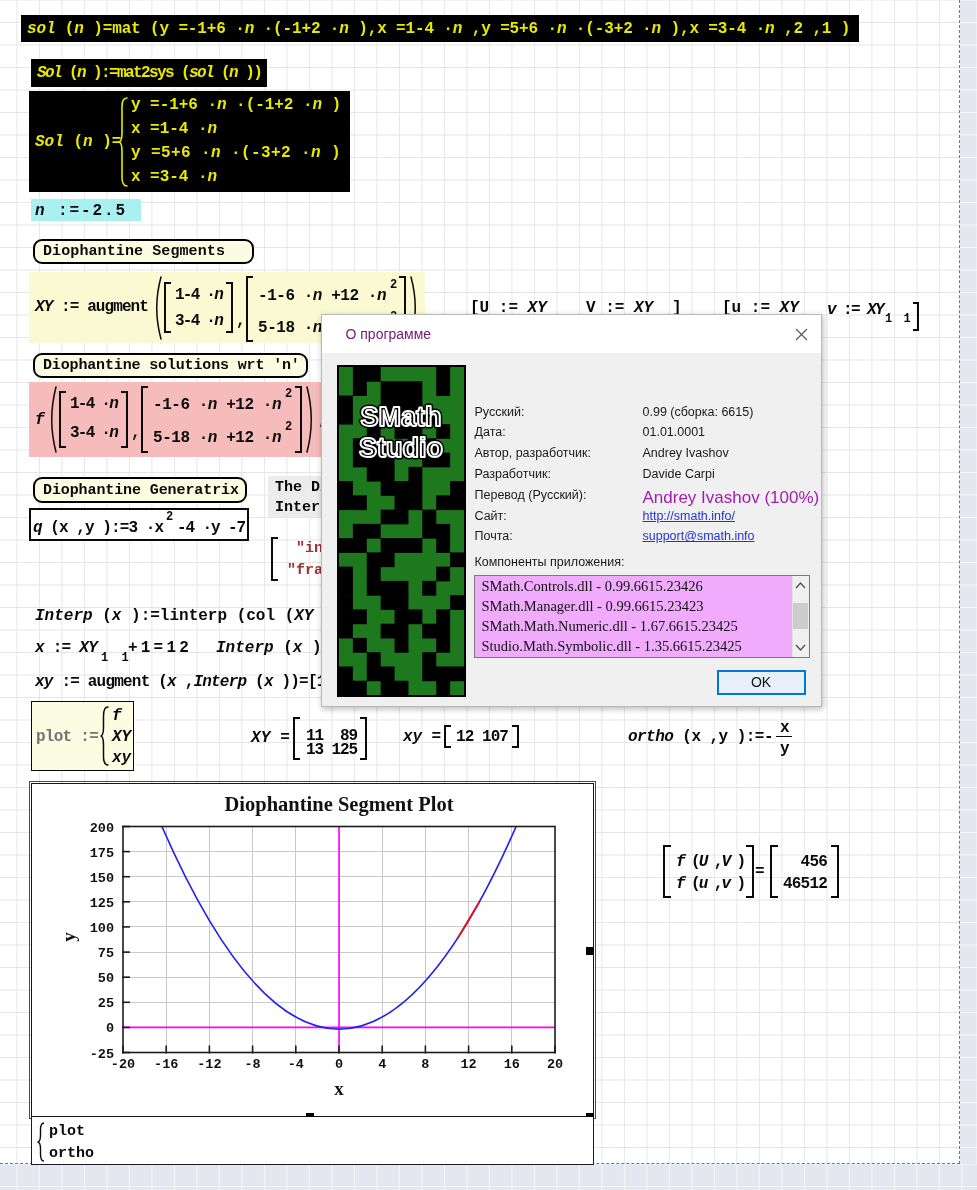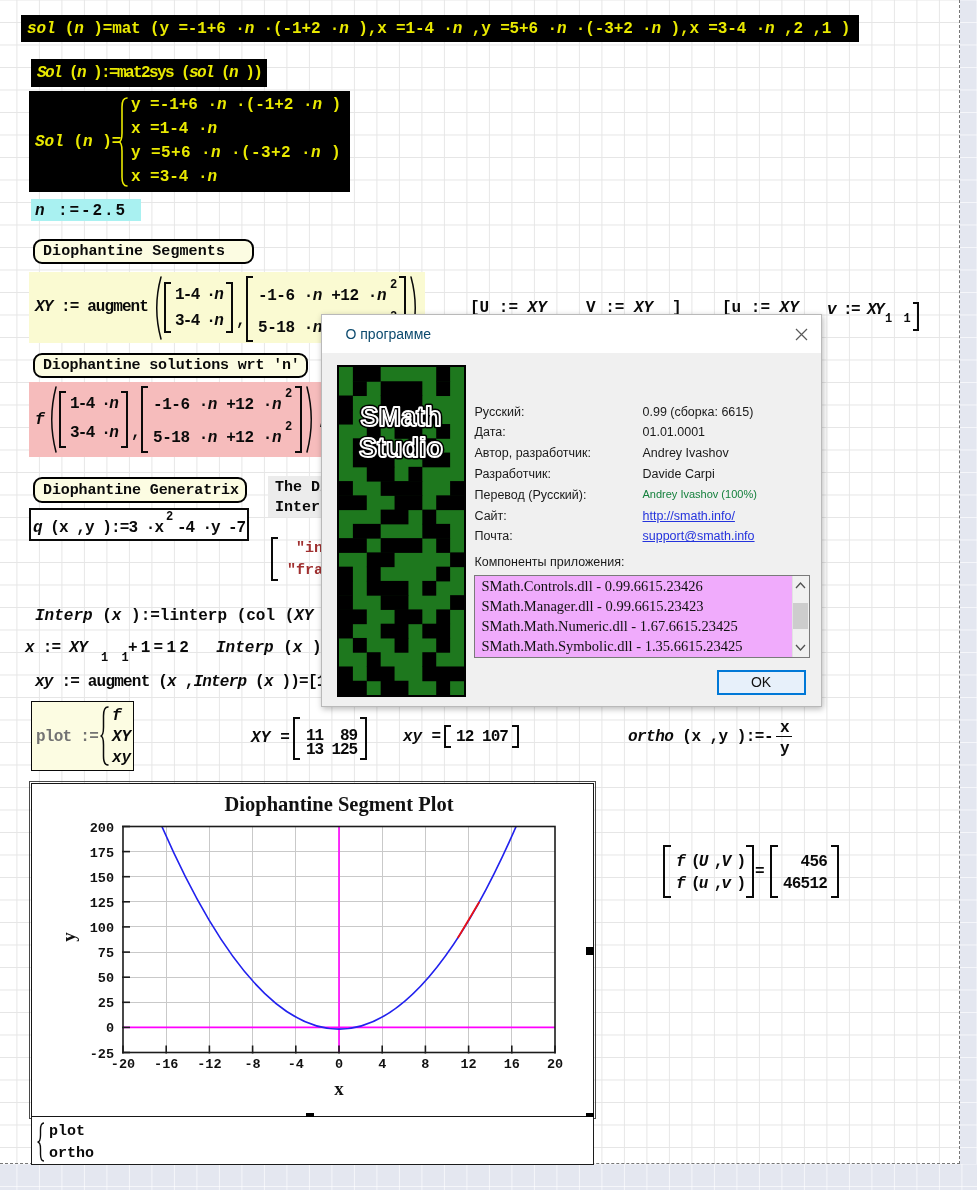--- a/index.html
+++ b/index.html
@@ -93,21 +93,21 @@
 <div class="ab m " style="left:33px;top:520px;font-size:16px;color:#0a0a0a;letter-spacing:-0.93px;"><i>q</i> (x ,y ):=3 ·x</div>
 <div class="ab m sup" style="left:166px;top:511px">2</div>
 <div class="ab m " style="left:177px;top:520px;font-size:16px;color:#0a0a0a;letter-spacing:-1.10px;">-4 ·y -7</div>
 <div class="ab" style="left:268px;top:476px;width:72px;height:41px;background:#ececec"></div>
 <div class="ab m " style="left:275px;top:480px;font-size:15px;color:#0a0a0a;">The Dio</div>
 <div class="ab m " style="left:275px;top:500px;font-size:15px;color:#0a0a0a;">Interp</div>
 <div class="ab" style="left:271px;top:537px;width:7px;height:44px;border:2px solid #0a0a0a;border-right:none"></div>
 <div class="ab m " style="left:296px;top:541px;font-size:15px;color:#a03030;">"int</div>
 <div class="ab m " style="left:287px;top:563px;font-size:15px;color:#a03030;">"frac</div>
 <div class="ab m " style="left:35px;top:608px;font-size:16px;color:#0a0a0a;"><i>Interp</i> (<i>x</i> ):=linterp (col (<i>XY</i> ,1 ),col (<i>XY</i> ,2 ),<i>x</i> )</div>
-<div class="ab m " style="left:25px;top:640px;font-size:16px;color:#0a0a0a;letter-spacing:-0.74px;"><i>x</i> := <i>XY</i></div>
+<div class="ab m " style="left:35px;top:640px;font-size:16px;color:#0a0a0a;letter-spacing:-0.74px;"><i>x</i> := <i>XY</i></div>
 <div class="ab m sub" style="left:101px;top:652px;letter-spacing:3px">1 1</div>
 <div class="ab m " style="left:128px;top:640px;font-size:16px;color:#0a0a0a;letter-spacing:3.20px;">+1=12</div>
 <div class="ab m " style="left:216px;top:640px;font-size:16px;color:#0a0a0a;"><i>Interp</i> (<i>x</i> )=107</div>
 <div class="ab m " style="left:35px;top:674px;font-size:16px;color:#0a0a0a;letter-spacing:-0.80px;"><i>xy</i> := augment (<i>x</i> ,<i>Interp</i> (<i>x</i> ))=[12 107 ]</div>
 <div class="ab" style="left:31px;top:701px;width:103px;height:70px;background:#fcfce2;border:1.5px solid #0a0a0a"></div>
 <div class="ab m " style="left:36px;top:729px;font-size:16px;color:#737373;letter-spacing:-0.74px;">plot :=</div>
 <svg class="ab" style="left:100px;top:706px" width="9" height="60">
     <path d="M8,1 Q3.5,1 3.5,10 L3.5,21.0 Q3.5,30.0 0.5,30.0 Q3.5,30.0 3.5,39.0 L3.5,50 Q3.5,59 8,59" fill="none" stroke="#0a0a0a" stroke-width="1.5" stroke-linecap="round"></path>
   </svg>
 <div class="ab m " style="left:112px;top:708px;font-size:16px;color:#0a0a0a;"><i>f</i></div>
@@ -213,21 +213,21 @@
 <div class="ab" style="left:306px;top:1113px;width:8px;height:8px;background:#000"></div>
 <div class="ab" style="left:586px;top:1113px;width:8px;height:8px;background:#000"></div>
 <div class="ab" style="left:31px;top:1117px;width:563px;height:48px;background:#fff;border:1.5px solid #1c1c1c;border-top:none"></div>
 <svg class="ab" style="left:37px;top:1122px" width="8" height="40">
     <path d="M7,1 Q3.5,1 3.5,8 L3.5,13 Q3.5,20 0.5,20 Q3.5,20 3.5,27 L3.5,32 Q3.5,39 7,39" fill="none" stroke="#0a0a0a" stroke-width="1.4"></path>
   </svg>
 <div class="ab m" style="left:49px;top:1124px;font-size:15px">plot</div>
 <div class="ab m" style="left:49px;top:1146px;font-size:15px">ortho</div>
 <div class="ab" style="left:320.5px;top:313.5px;width:501px;height:393px;background:#f0f0f0;border:1px solid #b9b9b9;box-shadow:1px 2px 6px rgba(0,0,0,.28)">
 <div class="ab" style="left:0;top:0;width:499px;height:38px;background:#fff"></div>
-<div class="ab" style="left:24px;top:11px;font-size:14px;color:#0c4a6e">О программе</div>
+<div class="ab" style="left:24px;top:11px;font-size:14px;color:#701a75">О программе</div>
 <svg class="ab" style="left:473px;top:13px" width="13" height="13">
       <path d="M1,1 L12,12 M12,1 L1,12" stroke="#5a5a5a" stroke-width="1.2"></path>
     </svg>
 <div class="ab" style="left:15.5px;top:50.5px;width:129px;height:332px;border:2px solid #000;background:#000">
       <svg class="ab" style="left:0;top:0" width="125" height="328">
         <rect width="125" height="328" fill="#1e781e"></rect>
         <rect x="13.89" y="0.00" width="27.78" height="14.76" fill="#000"></rect>
         <rect x="97.22" y="0.00" width="13.89" height="14.76" fill="#000"></rect>
         <rect x="13.89" y="14.26" width="13.89" height="14.76" fill="#000"></rect>
         <rect x="41.67" y="14.26" width="41.67" height="14.76" fill="#000"></rect>
@@ -301,31 +301,31 @@
     </div>
 <div class="ab" style="left:153px;top:90px;font-size:12.5px;color:#1a1a1a">Русский:</div>
 <div class="ab" style="left:321px;top:90px;font-size:12.5px;color:#1a1a1a">0.99 (сборка: 6615)</div>
 <div class="ab" style="left:153px;top:110.8px;font-size:12.5px;color:#1a1a1a">Дата:</div>
 <div class="ab" style="left:321px;top:110.8px;font-size:12.5px;color:#1a1a1a">01.01.0001</div>
 <div class="ab" style="left:153px;top:131.6px;font-size:12.5px;color:#1a1a1a">Автор, разработчик:</div>
 <div class="ab" style="left:321px;top:131.6px;font-size:12.5px;color:#1a1a1a">Andrey Ivashov</div>
 <div class="ab" style="left:153px;top:152.4px;font-size:12.5px;color:#1a1a1a">Разработчик:</div>
 <div class="ab" style="left:321px;top:152.4px;font-size:12.5px;color:#1a1a1a">Davide Carpi</div>
 <div class="ab" style="left:153px;top:173.20000000000002px;font-size:12.5px;color:#1a1a1a">Перевод (Русский):</div>
-<div class="ab" style="left:321px;top:173.20000000000002px;font-size:11px;color:#15803d">Andrey Ivashov (100%)</div>
+<div class="ab" style="left:321px;top:173.20000000000002px;font-size:17px;color:#a21caf">Andrey Ivashov (100%)</div>
 <div class="ab" style="left:153px;top:194.00000000000003px;font-size:12.5px;color:#1a1a1a">Сайт:</div>
 <div class="ab" style="left:321px;top:194.00000000000003px;font-size:12.5px;color:#2433dd;text-decoration:underline">http://smath.info/</div>
 <div class="ab" style="left:153px;top:214.80000000000004px;font-size:12.5px;color:#1a1a1a">Почта:</div>
 <div class="ab" style="left:321px;top:214.80000000000004px;font-size:12.5px;color:#2433dd;text-decoration:underline">support@smath.info</div>
 <div class="ab" style="left:153px;top:240px;font-size:12.5px;color:#1a1a1a">Компоненты приложения:</div>
 <div class="ab" style="left:152px;top:260px;width:336px;height:83px;background:#f0abfc;border:1px solid #7a7a7a">
 <div class="ab" style="left:7px;top:2px;font-family:'Liberation Serif',serif;font-size:14.5px;color:#111;white-space:pre">SMath.Controls.dll - 0.99.6615.23426</div>
 <div class="ab" style="left:7px;top:22.2px;font-family:'Liberation Serif',serif;font-size:14.5px;color:#111;white-space:pre">SMath.Manager.dll - 0.99.6615.23423</div>
 <div class="ab" style="left:7px;top:42.4px;font-family:'Liberation Serif',serif;font-size:14.5px;color:#111;white-space:pre">SMath.Math.Numeric.dll - 1.67.6615.23425</div>
-<div class="ab" style="left:7px;top:62.599999999999994px;font-family:'Liberation Serif',serif;font-size:14.5px;color:#111;white-space:pre">SMath.Math.Symbolic.dll - 1.35.6615.23425</div>
+<div class="ab" style="left:7px;top:62.599999999999994px;font-family:'Liberation Serif',serif;font-size:14.5px;color:#111;white-space:pre">Studio.Math.Symbolic.dll - 1.35.6615.23425</div>
 <div class="ab" style="right:0;top:0;width:17px;height:81px;background:#f0f0f0;border-left:1px solid #e2e2e2"></div>
 <svg class="ab" style="right:3px;top:6px" width="11" height="7">
         <path d="M1,6 L5.5,1 L10,6" fill="none" stroke="#505050" stroke-width="1.3"></path>
       </svg>
 <svg class="ab" style="right:3px;bottom:6px" width="11" height="7">
         <path d="M1,1 L5.5,6 L10,1" fill="none" stroke="#505050" stroke-width="1.3"></path>
       </svg>
 <div class="ab" style="right:1px;top:27px;width:15px;height:26px;background:#cdcdcd"></div>
 </div>
 <div class="ab" style="left:395px;top:355px;width:89px;height:25px;background:#e7f0fa;border:2px solid #0078d7;color:#111;font-size:14px;display:flex;align-items:center;justify-content:center">OK</div>

